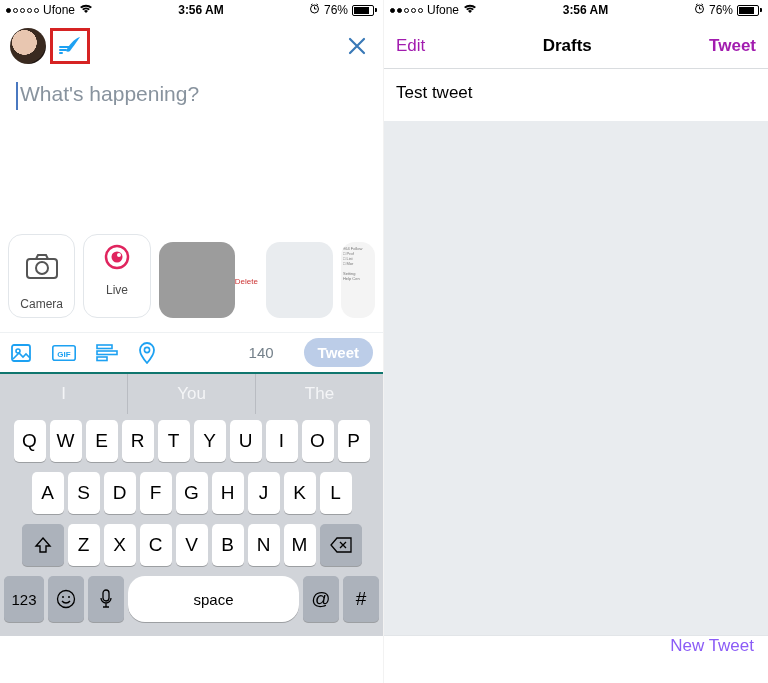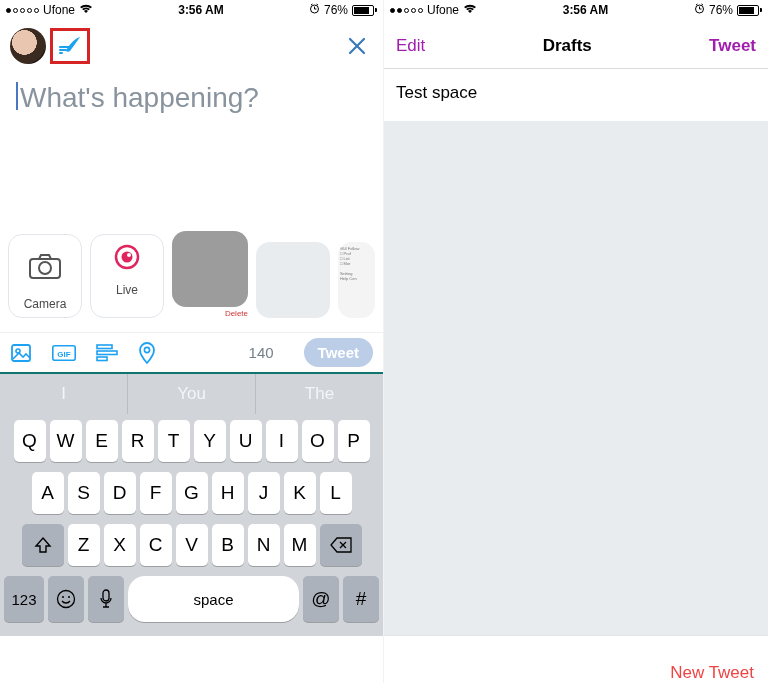--- a/index.html
+++ b/index.html
@@ -47,21 +47,21 @@
   .quill-box {
     width: 40px; height: 36px; border: 3px solid #d62323; display:flex; align-items:center; justify-content:center;
   }
   .close-x {
     position:absolute; right:12px; top:8px; width:28px; height:28px; display:flex; align-items:center; justify-content:center;
     color:#1b7fd8;
   }
 
   
   .compose-text {
-    padding: 14px 16px; font-size: 28px; color:#88939e; display:flex; align-items:flex-start;
+    padding: 14px 16px; font-size: 21px; color:#88939e; display:flex; align-items:flex-start;
     height: 160px;
   }
   .cursor-bar { width:2px; height:28px; background:#4a78c0; margin-right:2px; }
 
   
   .media-row {
     display:flex; gap:8px; padding: 0 8px; align-items:flex-end; height:90px;
   }
   .media-tile {
     width: 76px; height: 84px; border:1px solid #e2e6ea; border-radius:14px;
@@ -129,22 +129,22 @@
   .hd-title { font-weight:700; }
   .hairline { height:1px; background:#d9dcdf; }
   .draft-row {
     padding:14px 12px 18px; font-size:17px; background:#fff;
   }
   .drafts-empty { background:#e9ecef; flex:1; }
   .right { display:flex; flex-direction:column;}
   .drafts-body { flex:1; display:flex; flex-direction:column;}
   .new-tweet-bar {
     height:48px; background:#fff; border-top:1px solid #e2e5e8;
-    display:flex; align-items:flex-end; justify-content:flex-end; padding:0 14px;
-    color:#ef4444; font-size:17px;
+    display:flex; align-items:flex-start; justify-content:flex-end; padding:0 14px;
+    color:#8b5cf6; font-size:17px;
   }
 </style>
 </head>
 <body>
 
 <div class="pane left">
 
   <div class="status-bar">
     <div class="status-left">
       <span class="sig-dots">
@@ -214,21 +214,21 @@
     <div class="media-tile">
       <div class="ico-area">
         <svg width="32" height="32" viewBox="0 0 32 32">
           <circle cx="16" cy="14" r="11" fill="none" stroke="#e0245e" stroke-width="2.5"></circle>
           <circle cx="16" cy="14" r="5.5" fill="#e0245e"></circle>
           <circle cx="18" cy="12" r="2" fill="#fff"></circle>
         </svg>
       </div>
       <span style="margin-bottom:20px;">Live</span>
     </div>
-    <div style="display:flex; flex-direction:column; align-items:flex-end;">
+    <div style="display:flex; flex-direction:row; align-items:center;">
       <div class="media-thumb"></div>
       <div class="del-label">Delete</div>
     </div>
     <div class="media-thumb light"></div>
     <div class="media-thumb meta">964 Follow<br>□ Prof<br>□ List<br>□ Mor<br><br>Setting<br>Help Cen</div>
   </div>
 
   <div class="compose-toolbar">
     <span class="ticon">
       <svg width="22" height="22" viewBox="0 0 22 22">
@@ -374,21 +374,21 @@
 
   <div class="drafts-header">
     <span class="hd-link">Edit</span>
     <span class="hd-title">Drafts</span>
     <span class="hd-link" style="font-weight:600;">Tweet</span>
   </div>
   <div class="hairline"></div>
 
   <div class="drafts-body">
     <div class="draft-row">
-      <span>Test space</span>
+      <span>Test tweet</span>
     </div>
     <div class="drafts-empty"></div>
   </div>
 
   <div class="new-tweet-bar">
     <span>New Tweet</span>
   </div>
 </div>
 
 </body></html>

